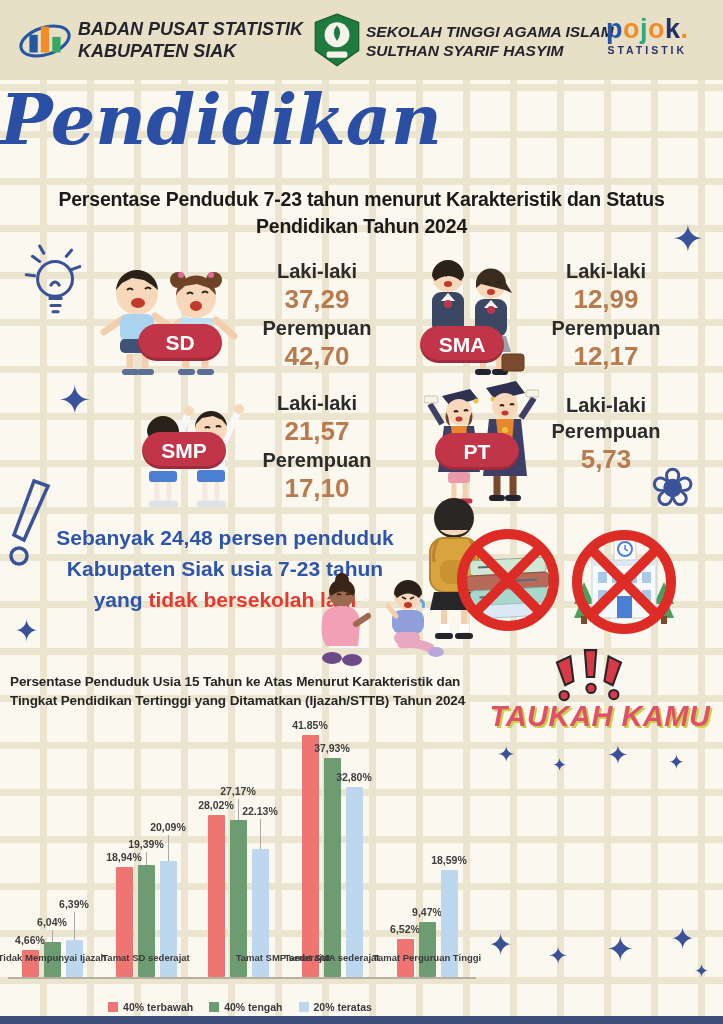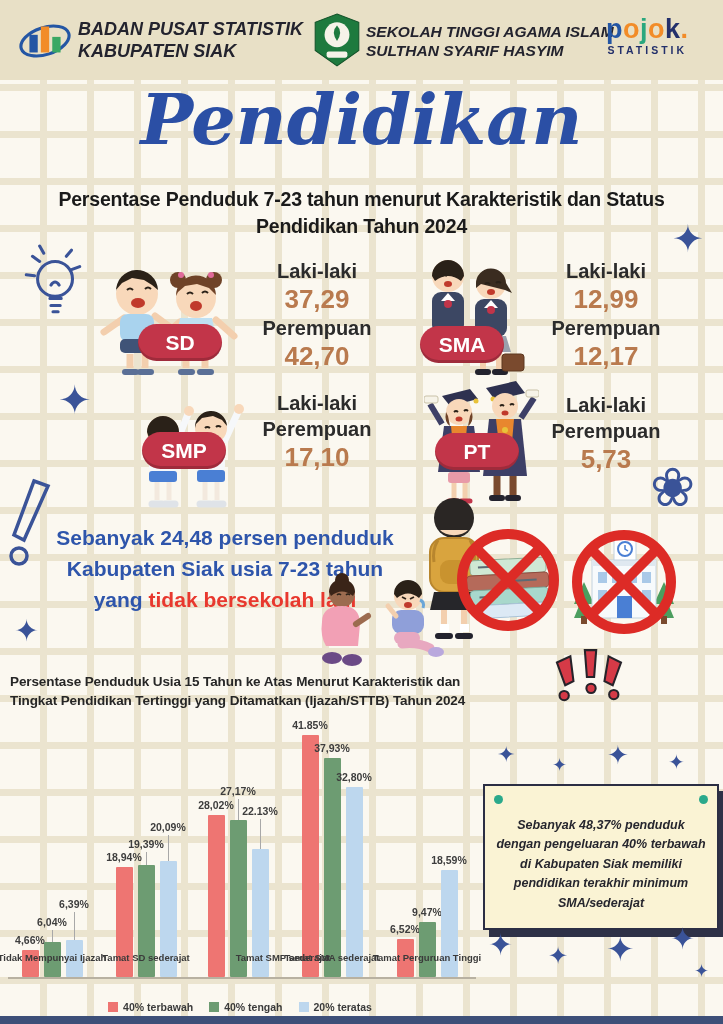--- a/index.html
+++ b/index.html
@@ -14,21 +14,21 @@
   .abs{position:absolute;}
   
   .header-band{left:0;top:0;width:723px;height:80px;background:#e8e0c6;}
   .bps-text{left:78px;top:18px;font-style:italic;font-weight:800;font-size:18px;line-height:22px;color:#23232e;}
   .stai-text{left:366px;top:22px;font-style:italic;font-weight:800;font-size:15.5px;line-height:19px;color:#23232e;}
   .pojok{left:606px;top:15px;text-align:center;}
   .pojok-word{font-weight:800;font-size:27px;line-height:28px;letter-spacing:.5px;}
   .pojok-sub{font-weight:800;font-size:10.5px;letter-spacing:3px;color:#23306b;margin-top:1px;}
   .pj-b{color:#2456a4}.pj-o{color:#f28c28}.pj-g{color:#2aa87e}.pj-n{color:#23306b}
   
-  .main-title{left:0;top:78px;width:723px;text-align:center;
+  .main-title{left:0;top:78px;width:723px;text-align:left;
     font-family:"DejaVu Serif", serif;font-style:italic;font-weight:bold;
     font-size:70px;color:#2b4fa5;}
   .subtitle{left:0;top:186px;width:723px;text-align:center;font-weight:800;
     font-size:19.5px;line-height:27px;color:#1a1a1a;letter-spacing:-0.2px;}
   
   .pill{width:84px;height:37px;background:#c23549;border-radius:19px;color:#fff;
     font-weight:800;font-size:21px;display:flex;align-items:center;justify-content:center;
     box-shadow:inset 0 -3px 0 rgba(0,0,0,.18);}
   .stat-col{width:140px;text-align:center;}
   .stat-label{font-weight:800;font-size:20px;line-height:26px;color:#2b2b2b;}
@@ -207,20 +207,21 @@
     <ellipse cx="81" cy="50" rx="4" ry="3" fill="#c0392b"></ellipse>
     <rect x="67" y="58" width="28" height="28" rx="6" fill="#f6f8fa"></rect>
     <path d="M81 60 v10" stroke="#c13549" stroke-width="3"></path>
     <rect x="67" y="84" width="28" height="12" rx="3" fill="#4a7fd4"></rect>
     <path d="M75 96 v18 M87 96 v18" stroke="#f3e9de" stroke-width="5"></path>
     <path d="M70 118 h10 M83 118 h10" stroke="#dfe3e8" stroke-width="7" stroke-linecap="round"></path>
   </svg>
   <div class="abs pill" style="left:142px;top:432px">SMP</div>
   <div class="abs stat-col" style="left:247px;top:390px">
     <div class="stat-label">Laki-laki</div>
+    <div class="stat-value">21,57</div>
     <div class="stat-label">Perempuan</div>
     <div class="stat-value">17,10</div>
   </div>
 
   <svg class="abs" style="left:424px;top:368px" width="115" height="152" viewBox="0 0 115 152">
     <path d="M18 56 L6 36" stroke="#3d3f66" stroke-width="6"></path>
       <rect x="0" y="28" width="14" height="7" rx="2" fill="#f6f3e8" stroke="#c9c2a8"></rect>
     <polygon points="18,28 46,21 54,31 26,38" fill="#2e3150"></polygon>
       <circle cx="52" cy="33" r="2.5" fill="#e8c23a"></circle>
     <circle cx="35" cy="44" r="13" fill="#f8d8ba"></circle>
@@ -396,31 +397,27 @@
   <svg class="abs" style="left:548px;top:646px" width="84" height="62" viewBox="0 0 80 60">
     <g fill="#d63a47" stroke="#26232a" stroke-width="2">
       <path d="M8 16 L21 10 L24 34 L16 38 Z"></path>
         <circle cx="15" cy="48" r="4.5"></circle>
       <path d="M35 4 L46 4 L44 30 L37 30 Z"></path>
         <circle cx="41" cy="41" r="4.5"></circle>
       <path d="M58 10 L70 16 L62 38 L54 34 Z"></path>
         <circle cx="63" cy="47" r="4.5"></circle>
     </g>
   </svg>
+  <div class="abs taukah-text">TAUKAH KAMU</div>
 
   <span class="abs sparkle" style="left:497px;top:744px;font-size:22px">✦</span>
   <span class="abs sparkle" style="left:552px;top:756px;font-size:18px">✦</span>
   <span class="abs sparkle" style="left:607px;top:742px;font-size:26px">✦</span>
   <span class="abs sparkle" style="left:668px;top:752px;font-size:20px">✦</span>
 
-  <div class="abs note-box">
-    <span class="note-dot" style="left:9px"></span>
-    <span class="note-dot" style="right:9px"></span>
-    <div class="note-text">Sebanyak 48,37% penduduk dengan pengeluaran 40% terbawah di Kabupaten Siak memiliki pendidikan terakhir minimum SMA/sederajat</div>
-  </div>
 
   <span class="abs sparkle" style="left:488px;top:930px;font-size:30px">✦</span>
   <span class="abs sparkle" style="left:548px;top:944px;font-size:24px">✦</span>
   <span class="abs sparkle" style="left:606px;top:932px;font-size:34px">✦</span>
   <span class="abs sparkle" style="left:670px;top:924px;font-size:30px">✦</span>
   <span class="abs sparkle" style="left:694px;top:962px;font-size:18px">✦</span>
 
   <div class="abs bottom-strip"></div>
 </div>
 

